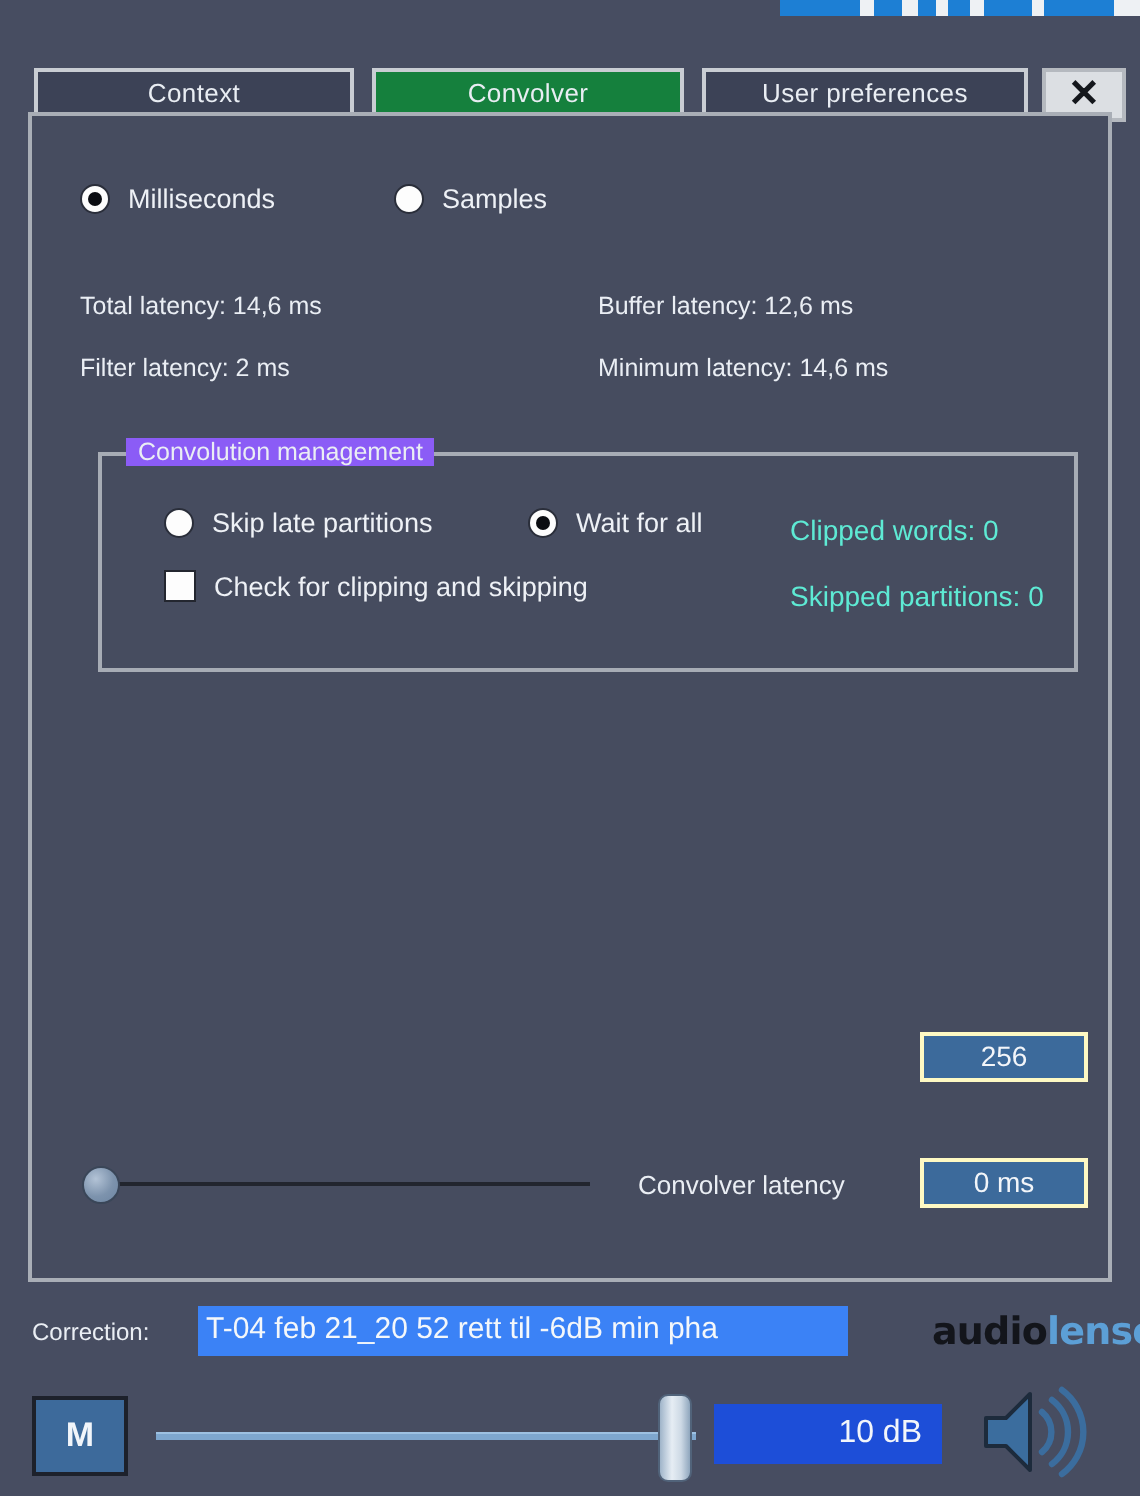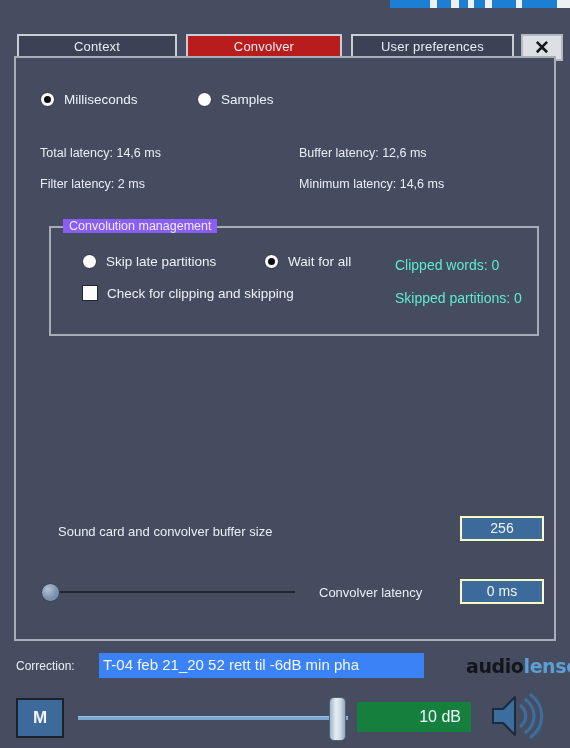--- a/index.html
+++ b/index.html
@@ -47,21 +47,21 @@
     border: 2px solid #c9cdd3;
     background: #3c4256;
     color: #e9edf3;
     font-size: 13px;
     line-height: 22px;
     text-align: center;
     cursor: pointer;
     letter-spacing: 0.2px;
   }
   .tabbtn.active {
-    background: #b91c1c;
+    background: #15803d;
   }
   #tab-context      { left: 17px;  width: 160px; }
   #tab-convolver    { left: 186px; width: 156px; }
   #tab-userprefs    { left: 351px; width: 163px; }
   #close-button {
     position: absolute; left: 521px; top: 14px; width: 42px; height: 27px;
     background: #dcdfe3;
     border: 2px solid #b5b9bf;
     color: #14171c;
     font-size: 19px;
@@ -227,21 +227,21 @@
     border-top: 1px solid #9dc1e2;
   }
   #volume-slider .vthumb {
     position: absolute; left: 253px; top: 2px; width: 17px; height: 44px;
     border-radius: 5px;
     background: linear-gradient(to right, #9fb4c9 0%, #e6edf4 40%, #cdd9e5 70%, #8fa6bd 100%);
     border: 1px solid #51637a;
   }
   #volume-value {
     position: absolute; left: 357px; top: 702px; width: 114px; height: 30px;
-    background: #15803d;
+    background: #1d4ed8;
     color: #f2f5fa;
     font-size: 16px;
     line-height: 30px;
     text-align: right;
     padding-right: 10px;
     white-space: nowrap;
   }
 </style>
 </head>
 <body>
@@ -301,21 +301,20 @@
 
     <div class="ctl-group" id="check-clip">
       <span class="checkbox"></span>
       <span class="ctl-label">Check for clipping and skipping</span>
     </div>
 
     <div class="stat" id="stat-clipped">Clipped words: 0</div>
     <div class="stat" id="stat-skipped">Skipped partitions: 0</div>
   </div>
 
-  <div id="buffer-label">Sound card and convolver buffer size</div>
   <div class="valuebox" id="buffer-value">256</div>
 
   <div id="conv-slider">
     <div class="track"></div>
     <div class="thumb"></div>
   </div>
   <div id="conv-latency-label">Convolver latency</div>
   <div class="valuebox" id="latency-value">0 ms</div>
 </div>
 

